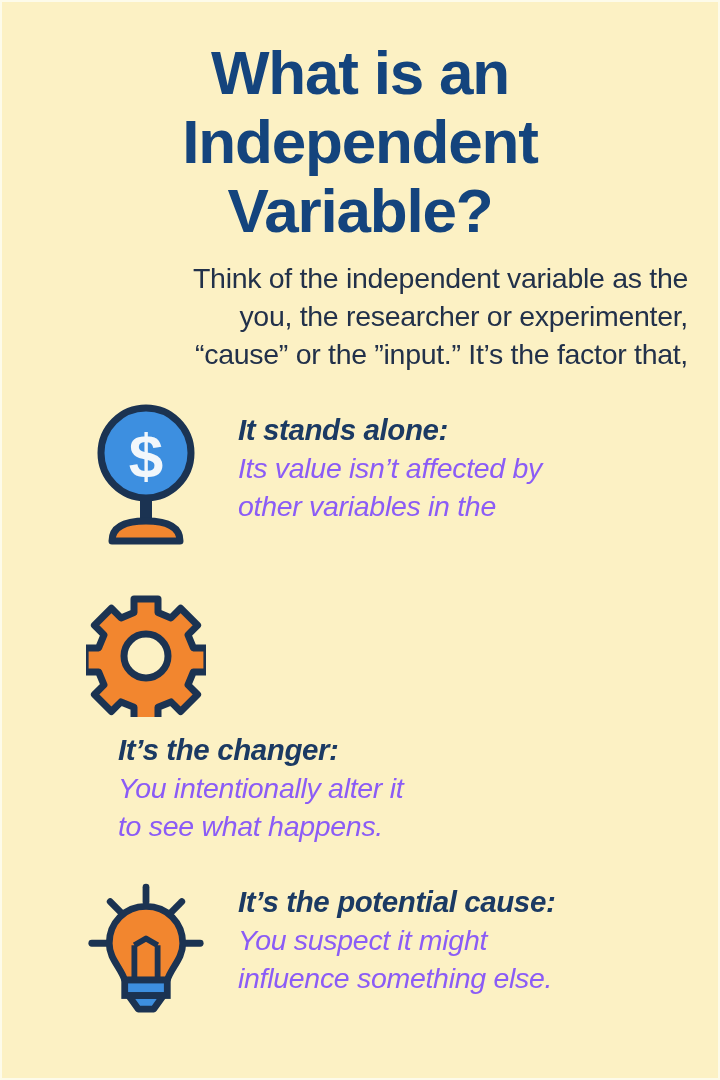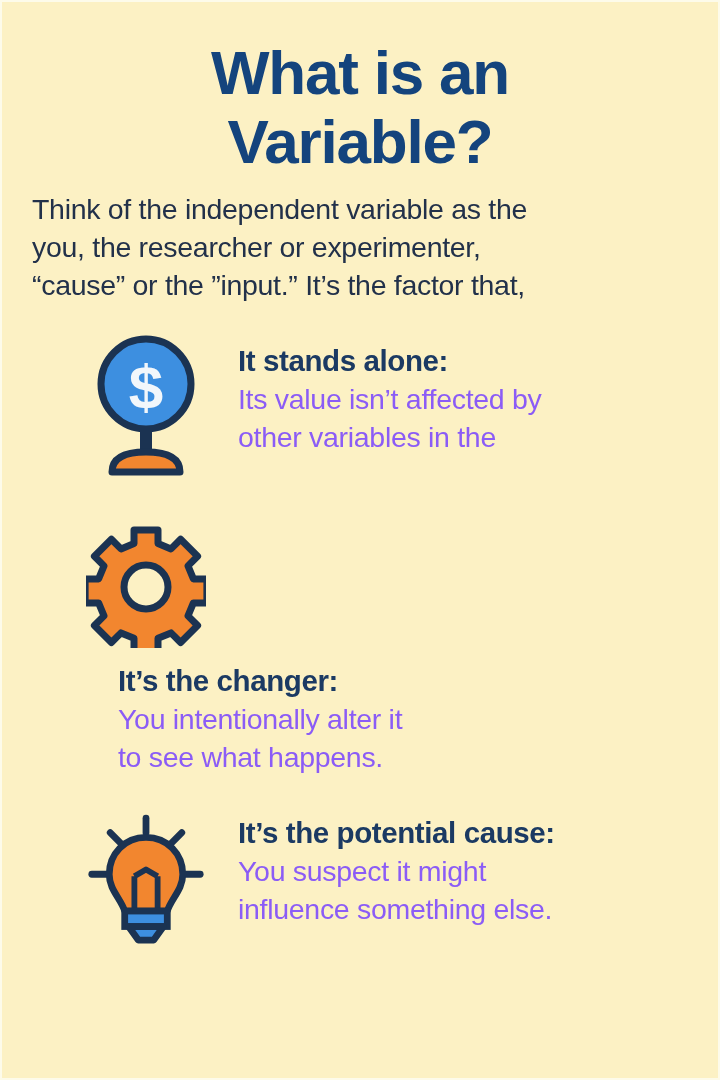--- a/index.html
+++ b/index.html
@@ -34,21 +34,21 @@
     font-size: 62px;
     line-height: 69px;
     letter-spacing: -1.2px;
   }
   .title-line { display: block; white-space: nowrap; }
 
   
   .intro {
     margin: 0;
     padding: 14px 30px 0 30px;
-    text-align: left;
+    text-align: right;
     color: #22314a;
     font-size: 28.5px;
     line-height: 38px;
     letter-spacing: -0.3px;
   }
   .intro-line { display: block; white-space: nowrap; }
 
   
   .points {
     margin: 0;
@@ -72,20 +72,21 @@
     align-items: flex-start;
   }
   .point-1 .point-icon { padding-top: 4px; }
   .point-2 .point-icon { padding-top: 12px; }
   .point-3 .point-icon { padding-top: 12px; }
 
   .point-text {
     flex: 1 1 auto;
     padding-left: 32px;
     padding-top: 14px;
+    font-style: italic;
   }
   .point-heading {
     display: block;
     color: #1b3a63;
     font-weight: bold;
     font-size: 29.5px;
     line-height: 38px;
     letter-spacing: -0.4px;
     white-space: nowrap;
   }
@@ -98,20 +99,21 @@
   }
   .point-body-line { display: block; white-space: nowrap; }
 </style>
 </head>
 <body>
 
 <div class="poster">
 
   <h1 class="title">
     <span class="title-line">What is an</span>
+    <span class="title-line">Independent</span>
     <span class="title-line">Variable?</span>
   </h1>
 
   <p class="intro">
     <span class="intro-line">Think of the independent variable as the</span>
     <span class="intro-line">you, the researcher or experimenter,</span>
     <span class="intro-line">“cause” or the ”input.” It’s the factor that,</span>
   </p>
 
   <ul class="points">

